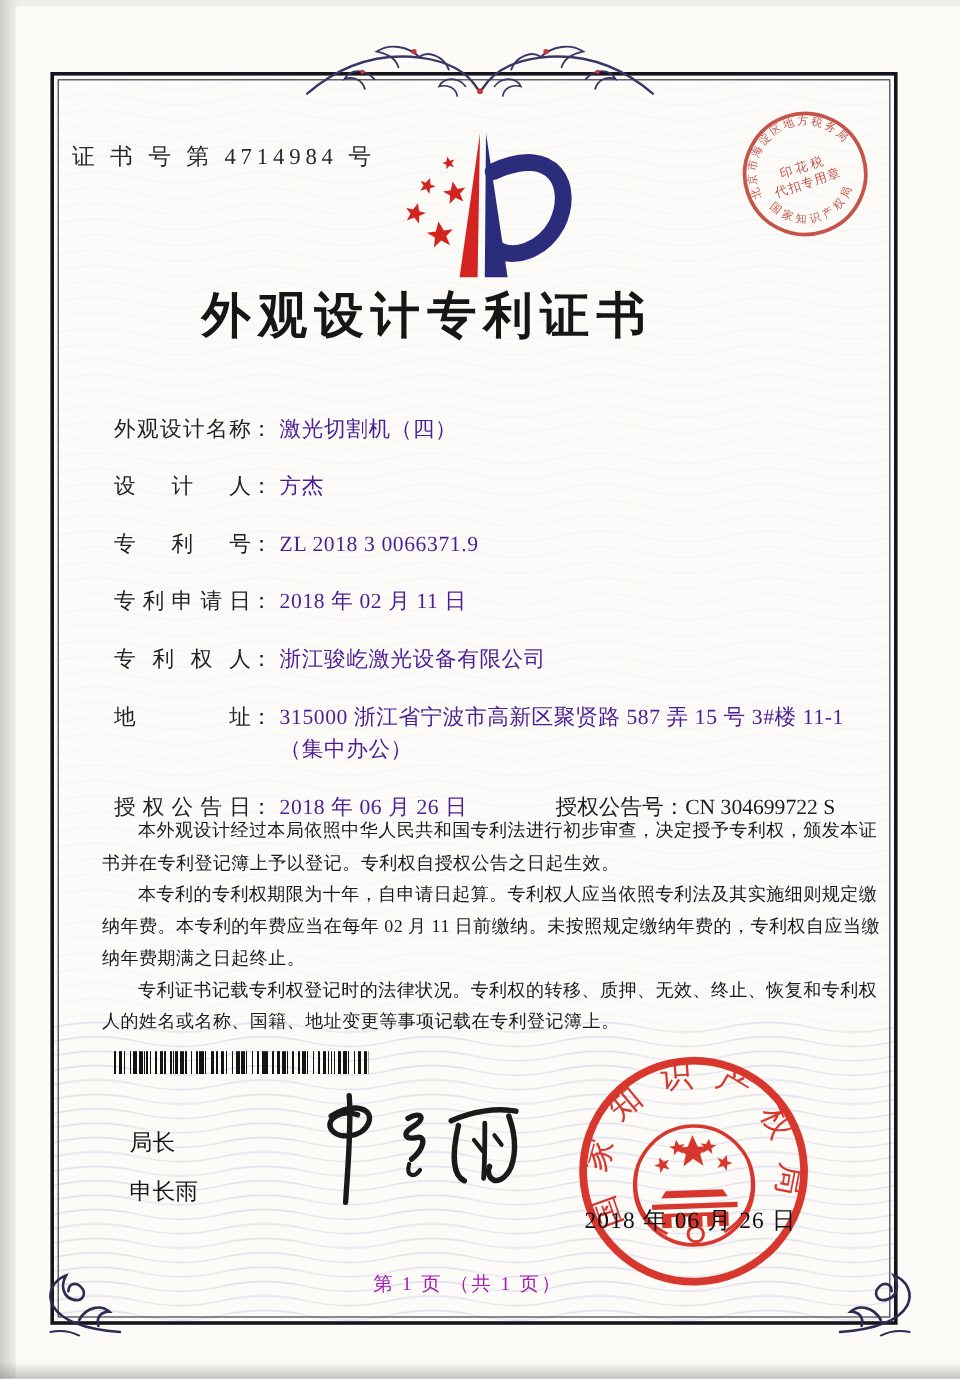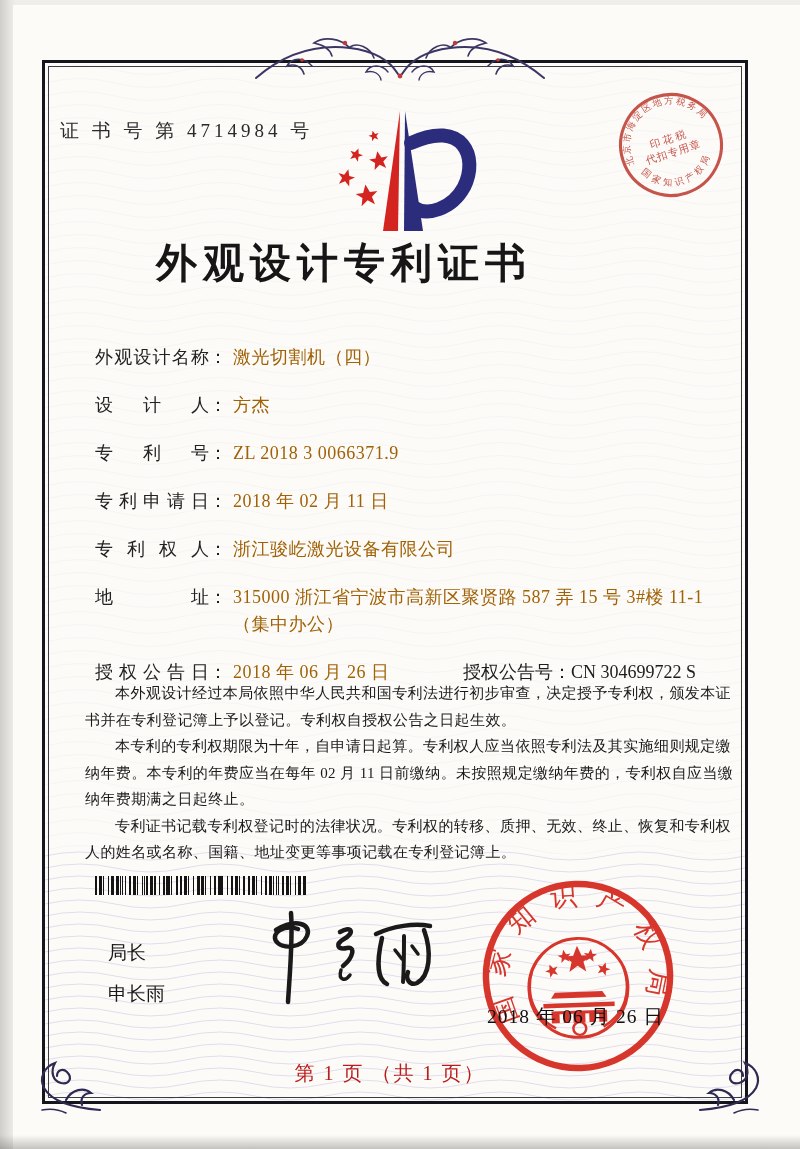--- a/index.html
+++ b/index.html
@@ -13,51 +13,51 @@
     background:linear-gradient(180deg,rgba(0,0,0,0) 0,rgba(90,88,84,.35) 100%);}
   
   .frame-outer{position:absolute;left:42px;top:60px;width:700px;height:1038px;
     border:3px solid #15151d;}
   .frame-inner{position:absolute;left:3px;top:3px;right:3px;bottom:3px;border:1px solid #3c3c44;}
   
   .waves{position:absolute;pointer-events:none;}
   
   .cert-no{position:absolute;left:60px;top:118px;font-size:19px;letter-spacing:4px;color:#2a2a2a;}
   .logo{position:absolute;left:303px;top:103px;width:200px;height:140px;}
-  .title{position:absolute;left:0;top:236px;width:688px;text-align:center;
+  .title{position:absolute;left:12px;top:236px;width:688px;text-align:center;
     font-size:41px;font-weight:600;letter-spacing:6px;color:#161616;}
   .tax-stamp{position:absolute;left:616px;top:90px;width:110px;height:110px;
     transform:rotate(-18deg);opacity:.92;}
   
   .fields{position:absolute;left:95px;top:344px;width:648px;font-size:18px;}
   .field-row{margin-bottom:21px;line-height:27px;position:relative;}
   .field-label{display:inline-block;width:114px;text-align:justify;text-align-last:justify;
     vertical-align:top;color:#222;}
   .field-colon{display:inline-block;vertical-align:top;margin-right:6px;}
-  .field-value{display:inline-block;vertical-align:top;max-width:500px;letter-spacing:.5px;color:#a16207;}
+  .field-value{display:inline-block;vertical-align:top;max-width:500px;letter-spacing:.5px;color:#4c1d95;}
   .grant-col2{position:absolute;left:368px;top:0;white-space:nowrap;text-align:center;}
   
   .body-text{position:absolute;left:85px;top:680px;width:654px;font-size:15px;
     line-height:26.5px;color:#1a1a1a;}
   .body-text p{margin:0;text-indent:2em;letter-spacing:.4px;}
   
   .barcode{position:absolute;left:95px;top:876px;width:212px;height:19px;
     background:
       repeating-linear-gradient(90deg,#141414 0 2px,transparent 2px 4px,#141414 4px 7px,transparent 7px 8px,#141414 8px 9px,transparent 9px 13px,#141414 13px 14px,transparent 14px 17px),
       repeating-linear-gradient(90deg,transparent 0 5px,#141414 5px 6px,transparent 6px 11px);
   }
   
   .sig-block{position:absolute;left:108px;top:932px;font-size:19px;line-height:41px;color:#181818;}
   .sig-svg{position:absolute;left:218px;top:908px;width:230px;height:102px;}
   
   .office-seal{position:absolute;left:479px;top:877px;width:198px;height:198px;}
   .seal-date{position:absolute;left:487px;top:1003px;font-size:19.5px;letter-spacing:1px;
     color:#101010;z-index:5;}
   .footer{position:absolute;left:0;top:1060px;width:780px;text-align:center;
-    font-size:20px;letter-spacing:2px;color:#b91c1c;}
+    font-size:16px;letter-spacing:2px;color:#a21caf;}
   .ornament{position:absolute;}
 </style>
 </head>
 <body>
 
 <div class="paper"></div>
 
 <svg class="waves" style="left:45px;top:64px;opacity:.07" width="700" height="790">
   <defs>
       <pattern id="wv1" width="140" height="13" patternUnits="userSpaceOnUse">

